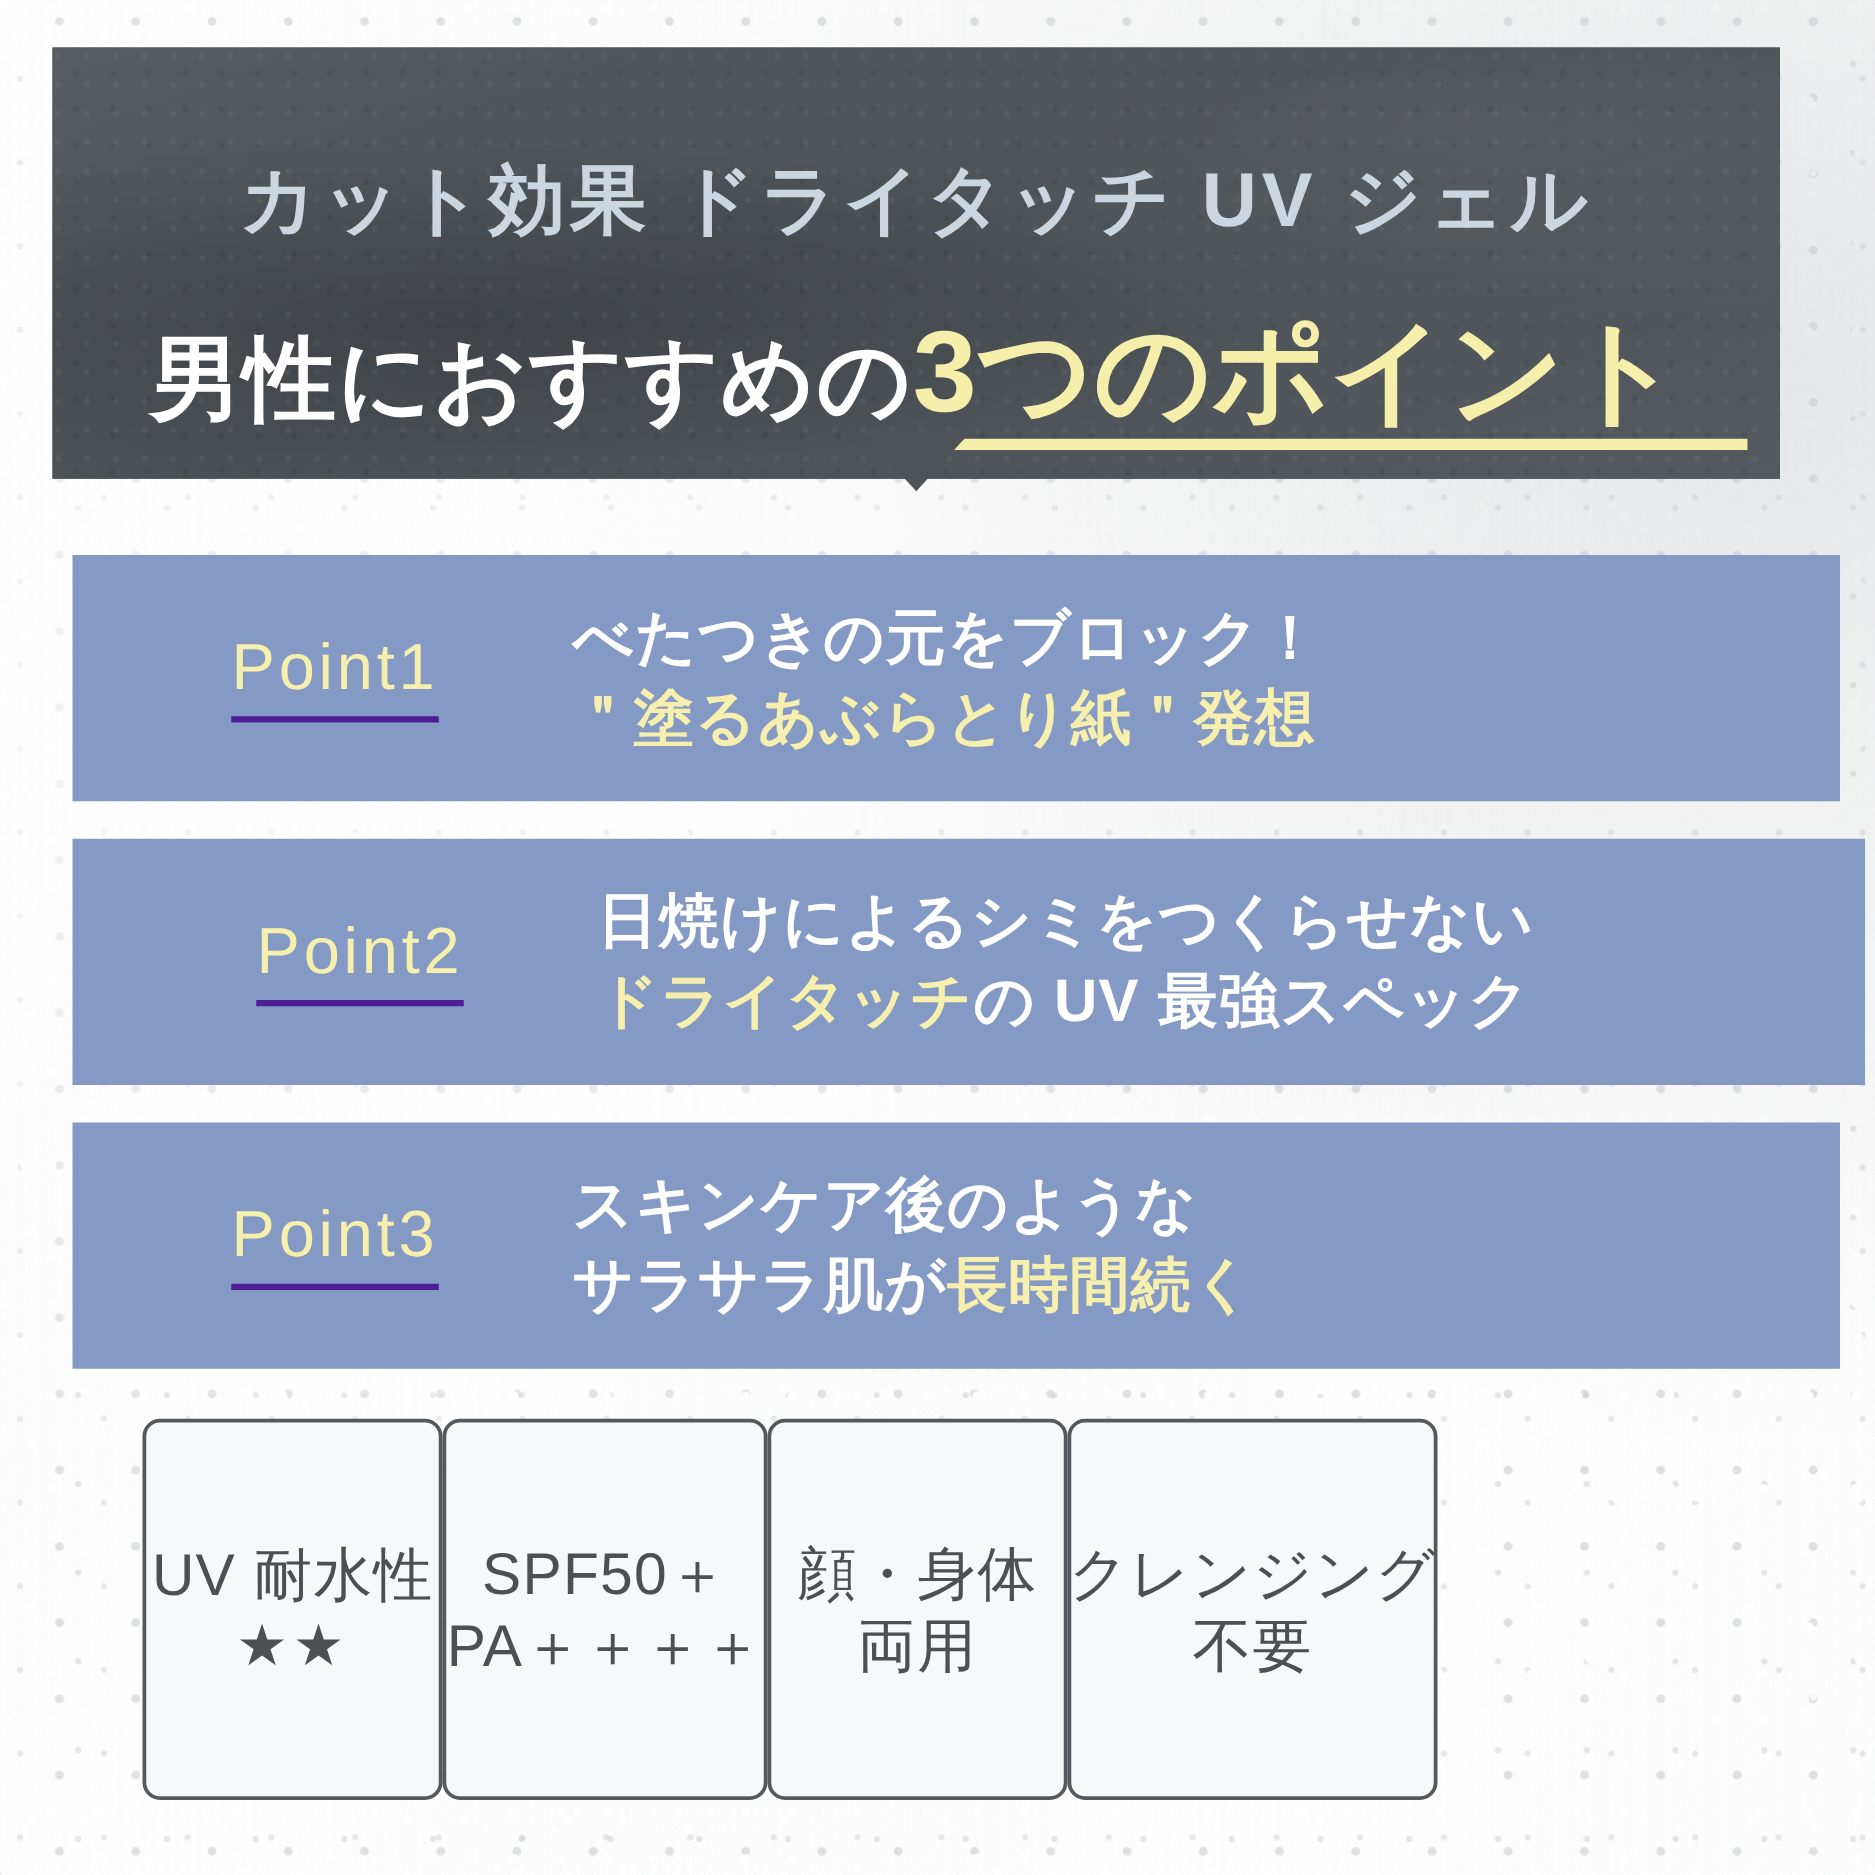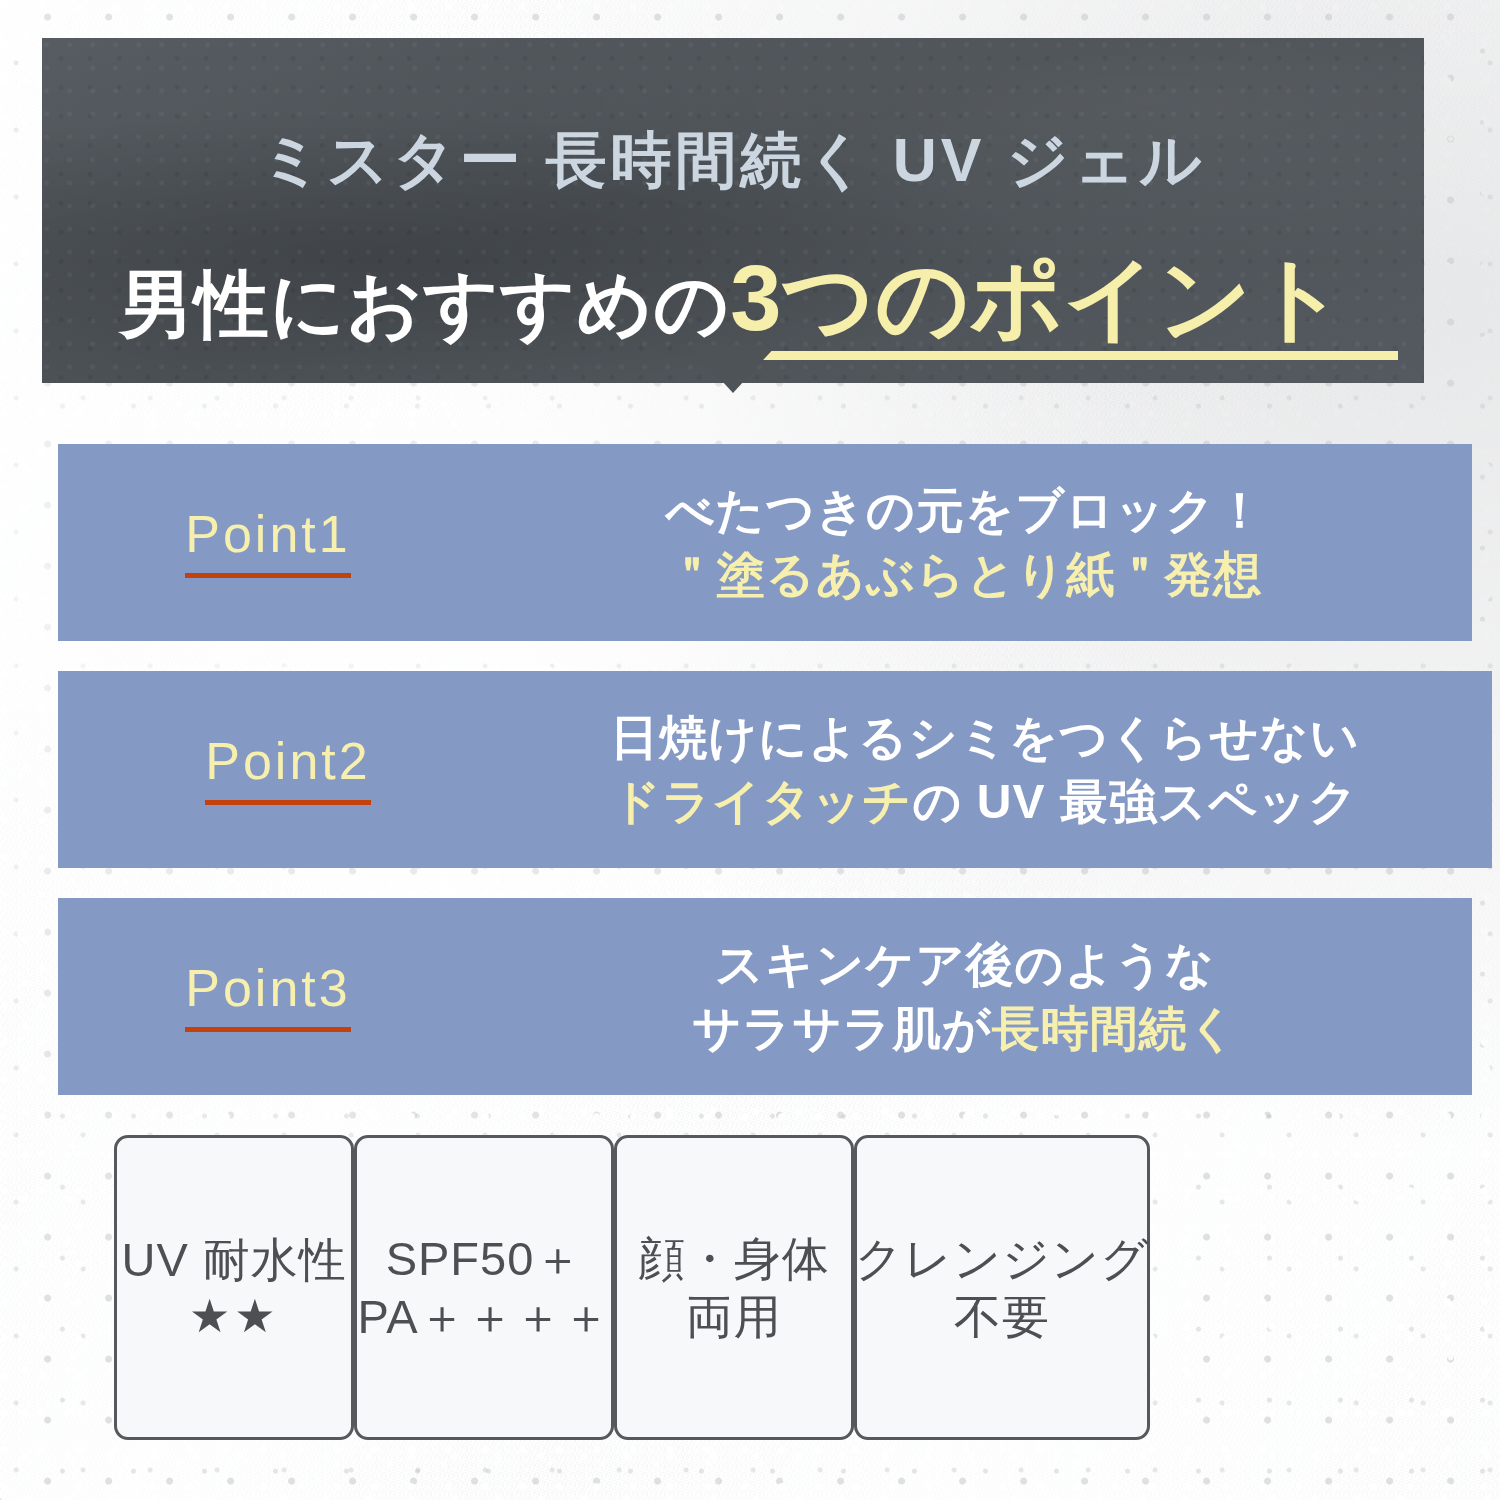--- a/index.html
+++ b/index.html
@@ -138,32 +138,31 @@
     padding-left: 20px;
     box-sizing: border-box;
   }
   .point-label .txt {
     display: inline-block;
     color: #f7efae;
     font-size: 52px;
     font-weight: 400;
     letter-spacing: 3px;
     line-height: 1.05;
-    border-bottom: 5px solid #c2410c;
+    border-bottom: 5px solid #4c1d95;
     padding-bottom: 12px;
   }
   .point-body {
     flex: 1 1 auto;
     color: #ffffff;
     font-size: 48px;
     font-weight: 700;
     line-height: 1.32;
     letter-spacing: 1px;
     white-space: nowrap;
-    text-align: center;
   }
   .point-body .y { color: #f7efae; margin-top: 47px; }
 
   
   .cards {
     position: absolute;
     left: 114px;
     top: 1135px;
     width: 1036px;
     height: 305px;
@@ -193,21 +192,21 @@
   .card .stars { letter-spacing: 4px; font-size: 46px; }
 </style>
 </head>
 <body>
 
 <div class="page">
 
   <div class="header-wrap">
     <div class="header"></div>
 
-    <div class="title-line1">ミスター 長時間続く UV ジェル</div>
+    <div class="title-line1">カット効果 ドライタッチ UV ジェル</div>
 
     <div class="title-line2">
       <span class="plain">男性におすすめの</span><span class="hl">3つのポイント</span>
     </div>
 
     <div class="title-underline"></div>
   </div>
   <div class="header-arrow" style="left:calc(42px + 691px);"></div>
 
   <div class="bar bar-1">

